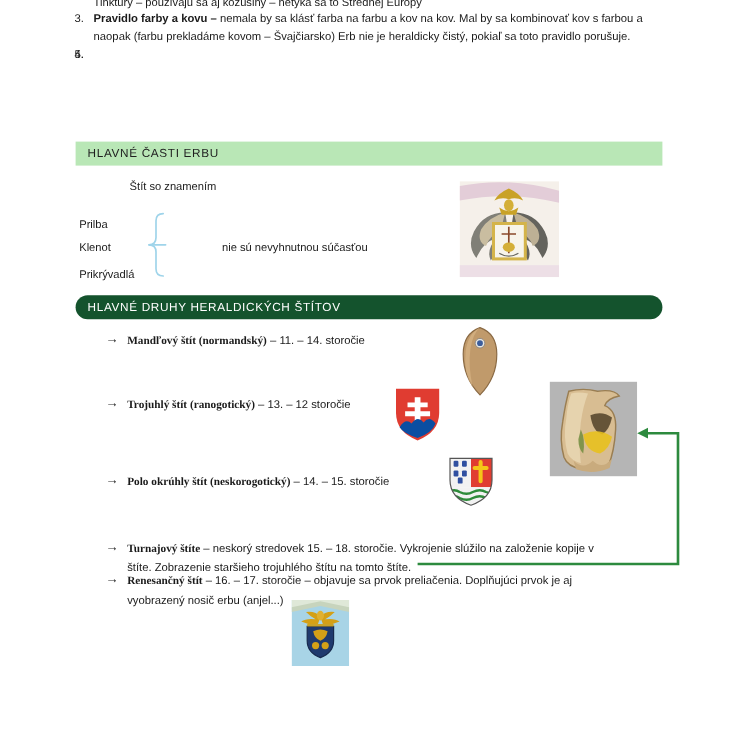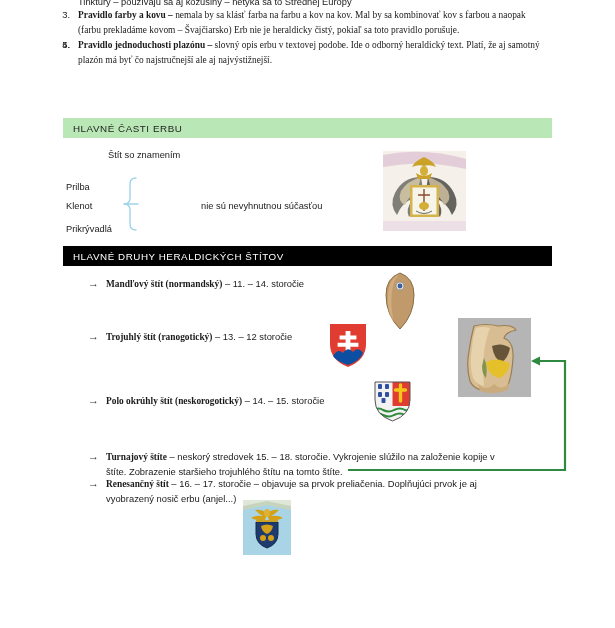--- a/index.html
+++ b/index.html
@@ -21,47 +21,47 @@
 
   
   .rules { position:absolute; left:0; top:8px; width:615px; }
   .rule-row { position:relative; padding-left:78px; margin-bottom:1px; }
   .rule-num {
     position:absolute; left:48px; top:0; width:22px; text-align:right;
     font-size:9.4px; line-height:14.6px; color:#1a1a1a;
   }
   .rule-text {
     font-size:9.4px; line-height:14.6px; color:#1a1a1a;
-    padding-right:68px; text-align:left;font-family:Liberation Serif, serif;
+    padding-right:68px; text-align:left;
   }
   .rule-text b { font-weight:700; }
 
   
   .section-head {
     position:absolute; left:63px; width:489px; height:20px;
     display:flex; align-items:center; padding-left:10px;
     font-size:9.8px; letter-spacing:0.55px;
   }
   .section-head.light { background:#b9e7b6; color:#1f1f1f; }
-  .section-head.dark  { background:#000000; color:#ffffff; }
+  .section-head.dark  { background:#14532d; color:#ffffff;border-radius:10px; }
   #head-parts { top:118px; }
   #head-types { top:246px; }
 
   
   .parts-label {
     position:absolute; left:66px;
     font-size:9.3px; line-height:13px; color:#1a1a1a; white-space:nowrap;
   }
   #part-stit { top:149px;margin-left:42px; }
   #part-prilba { top:181px; }
   #part-klenot { top:200px; }
   #part-prikryvadla { top:223px; }
 
   .parts-note {
-    position:absolute; left:201px; top:200px;
+    position:absolute; left:185px; top:200px;
     font-size:9.3px; line-height:13px; color:#1a1a1a; white-space:nowrap;
   }
   .brace-wrap { position:absolute; left:120px; top:176px; width:42px; height:56px; }
 
   
   .type-row { position:absolute; left:0; width:615px; }
   .type-arrow {
     position:absolute; left:88px; font-size:11px; line-height:13px; color:#2b2b2b;
   }
   .type-text {
@@ -101,21 +101,20 @@
     <span class="rule-num">3.</span>
     <div class="rule-text"><b>Pravidlo farby a kovu –</b><span> nemala by sa klásť farba na farbu a kov na kov. Mal by sa kombinovať kov s farbou a naopak (farbu prekladáme kovom – Švajčiarsko) Erb nie je heraldicky čistý, pokiaľ sa toto pravidlo porušuje.</span></div>
   </div>
 
   <div class="rule-row">
     <span class="rule-num">4.</span>
   </div>
 
   <div class="rule-row">
     <span class="rule-num">5.</span>
-    <div class="rule-text"><b>Pravidlo jednoduchosti plazónu –</b><span> slovný opis erbu v textovej podobe. Ide o odborný heraldický text. Platí, že aj samotný plazón má byť čo najstručnejší ale aj najvýstižnejší.</span></div>
   </div>
 
 </div>
 
 <div class="section-head light" id="head-parts">
   <span>HLAVNÉ ČASTI ERBU</span>
 </div>
 
 <div class="parts-label" id="part-stit">Štít so znamením</div>
 <div class="parts-label" id="part-prilba">Prilba</div>

